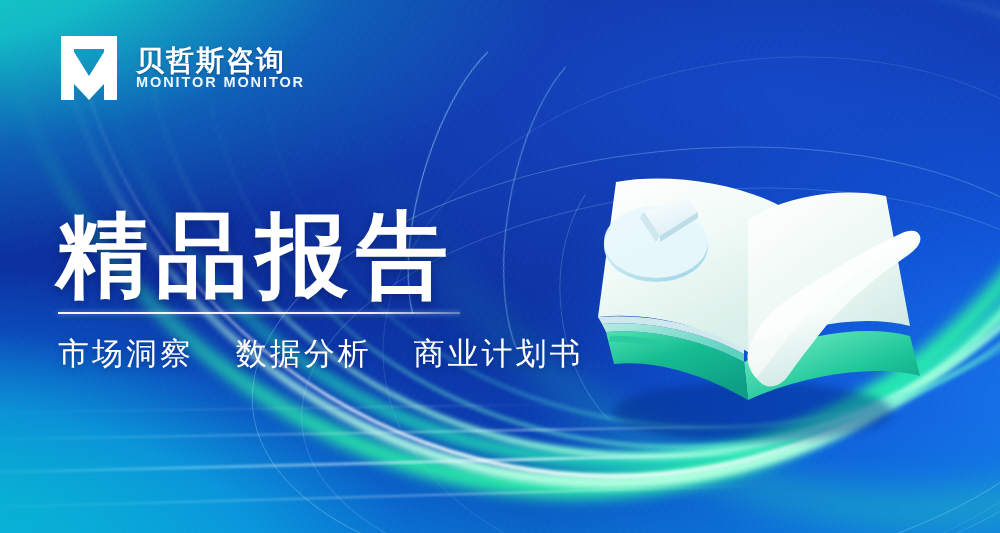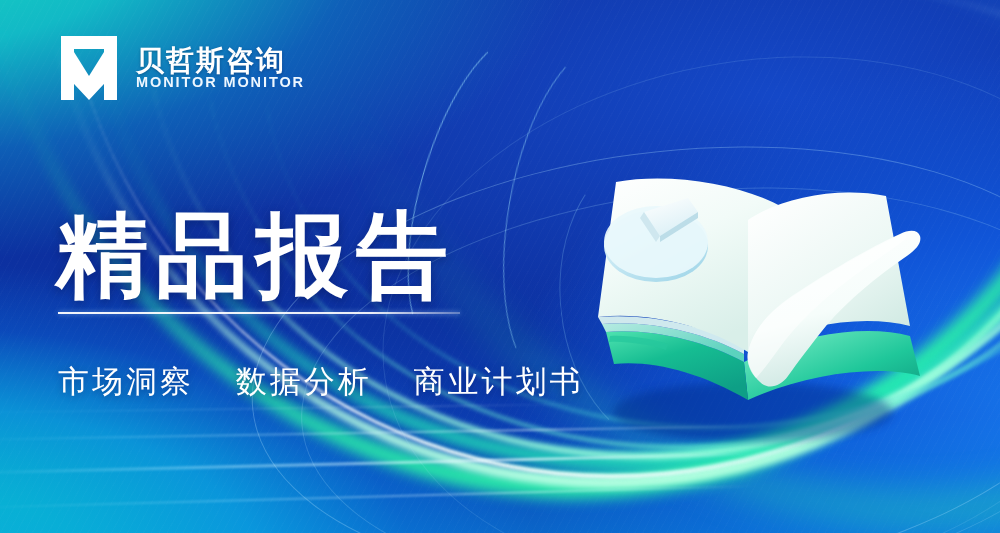--- a/index.html
+++ b/index.html
@@ -235,21 +235,20 @@
     position:absolute;left:58px;top:312px;width:402px;height:2px;
     background:linear-gradient(to right, rgba(255,255,255,.95) 0%, rgba(255,255,255,.92) 78%, rgba(255,255,255,.35) 100%);
     box-shadow:0 0 5px rgba(180,225,255,.55);
   }
 
   #subtitle{
     position:absolute;left:58px;top:334px;
     color:#ffffff;font-size:31px;letter-spacing:3px;line-height:1.25;
     font-family:"DejaVu Sans","Liberation Sans",sans-serif;
     text-shadow:0 2px 7px rgba(0,15,60,.35);
-    margin-top:28px;
   }
   #subtitle .gap{display:inline-block;width:16px;}
 
   
   #book{position:absolute;left:548px;top:150px;width:400px;height:300px;}
   #book svg{width:100%;height:100%;overflow:visible;}
 </style>
 </head>
 <body>
 

